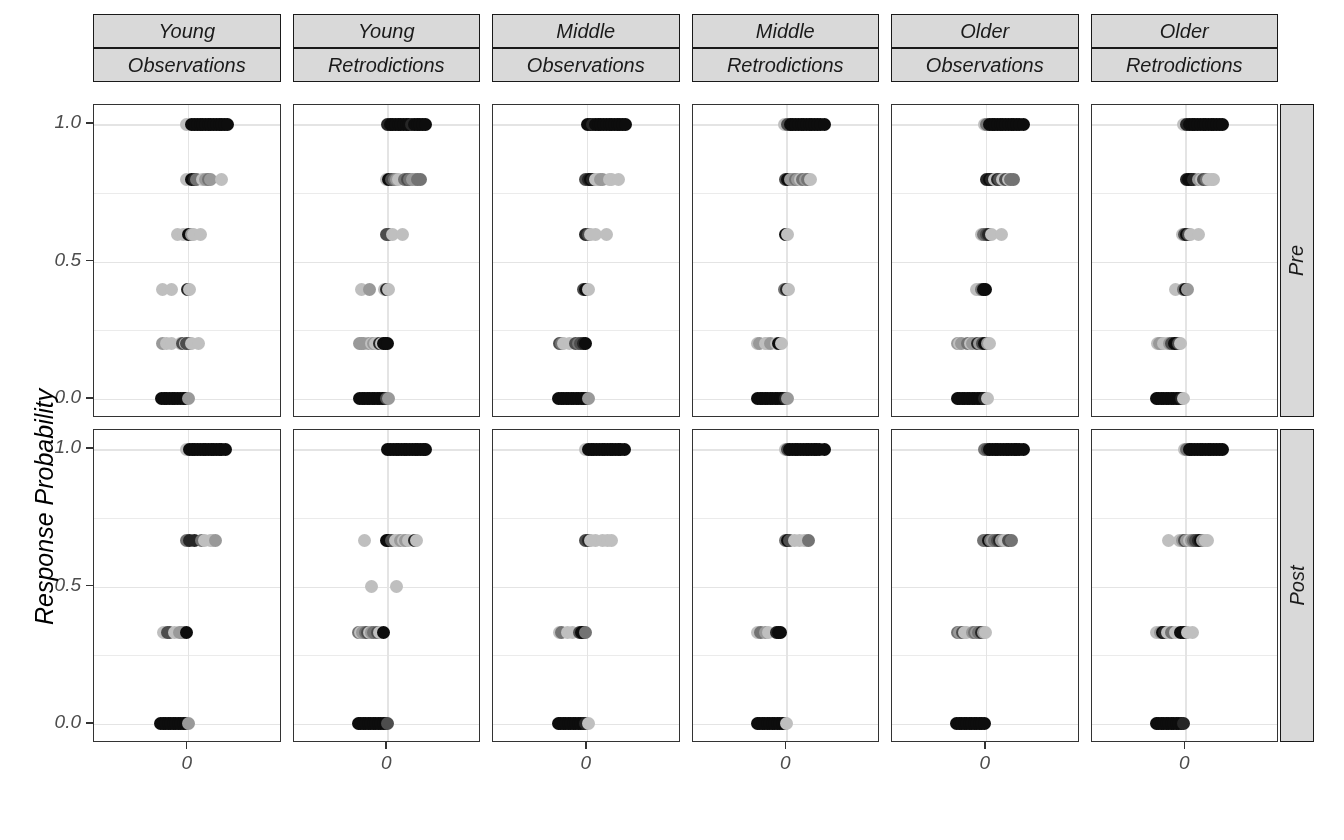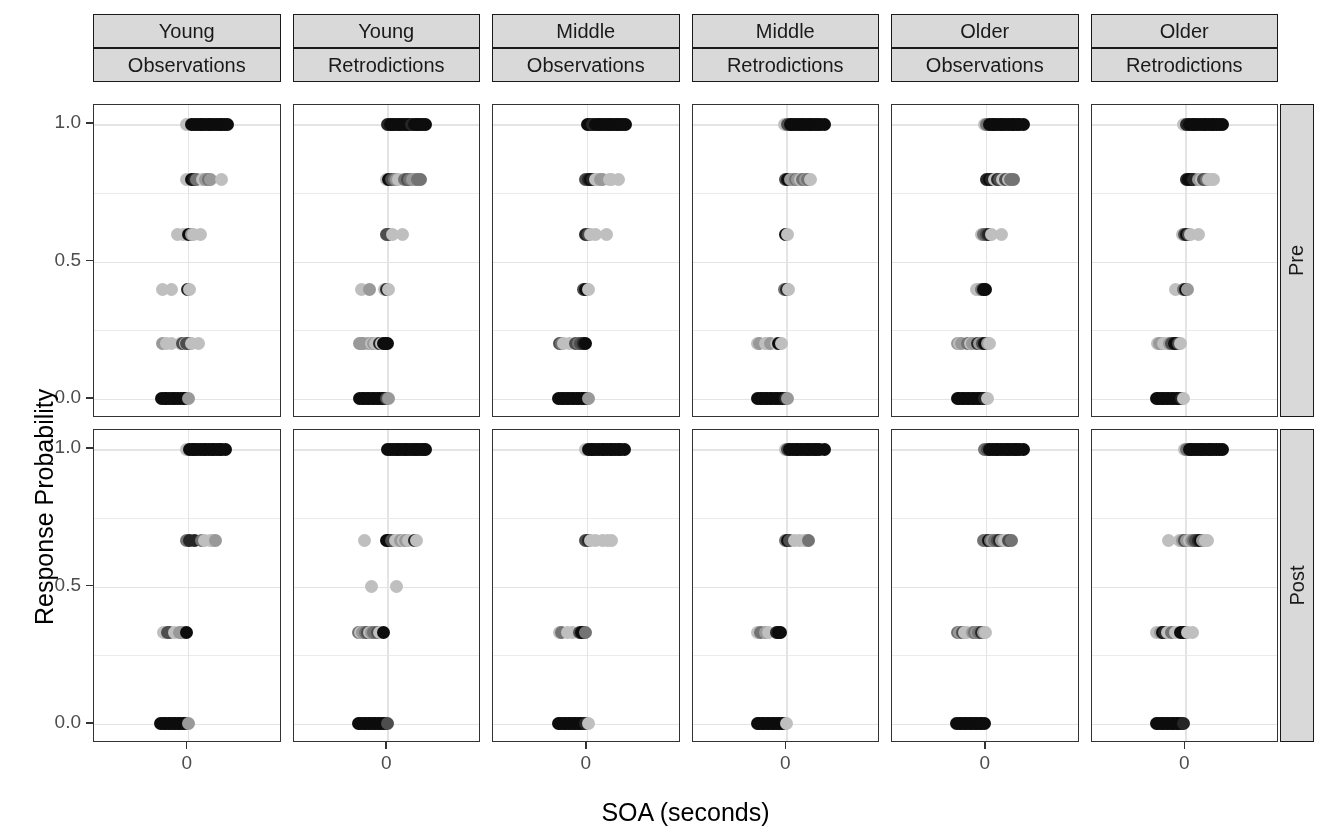--- a/index.html
+++ b/index.html
@@ -8,21 +8,21 @@
   }
   body {
     width: 1344px; height: 840px;
     font-family: "Liberation Sans", sans-serif;
     overflow: hidden;
     position: relative;
   }
   #plot {
     position: absolute;
     left: 0; top: 0;
-    width: 1344px; height: 644px;
+    width: 1344px; height: 644px; font-style: italic;
   }
   .ylab {
     position: absolute;
     font-size: 25px;
     color: #000;
     white-space: nowrap;
     transform-origin: 0 0;
   }
   .xlab {
     position: absolute;
@@ -878,15 +878,14 @@
     <div class="tickmark" style="left:385.4px;top:742px;width:1.6px;height:7px;"></div>
     <div class="xtick-text" style="left:356.3px;top:752px;width:60px;">0</div>
     <div class="tickmark" style="left:585.0px;top:742px;width:1.6px;height:7px;"></div>
     <div class="xtick-text" style="left:555.8px;top:752px;width:60px;">0</div>
     <div class="tickmark" style="left:784.5px;top:742px;width:1.6px;height:7px;"></div>
     <div class="xtick-text" style="left:755.3px;top:752px;width:60px;">0</div>
     <div class="tickmark" style="left:984.0px;top:742px;width:1.6px;height:7px;"></div>
     <div class="xtick-text" style="left:954.8px;top:752px;width:60px;">0</div>
     <div class="tickmark" style="left:1183.5px;top:742px;width:1.6px;height:7px;"></div>
     <div class="xtick-text" style="left:1154.3px;top:752px;width:60px;">0</div>
-    <div class="xlab" style="left:93px;top:798px;width:1185px;">SOA (seconds)</div>
     <div class="ylab" style="left:30px;top:625px;transform:rotate(-90deg);">Response Probability</div>
   </div>
 
 </body></html>

